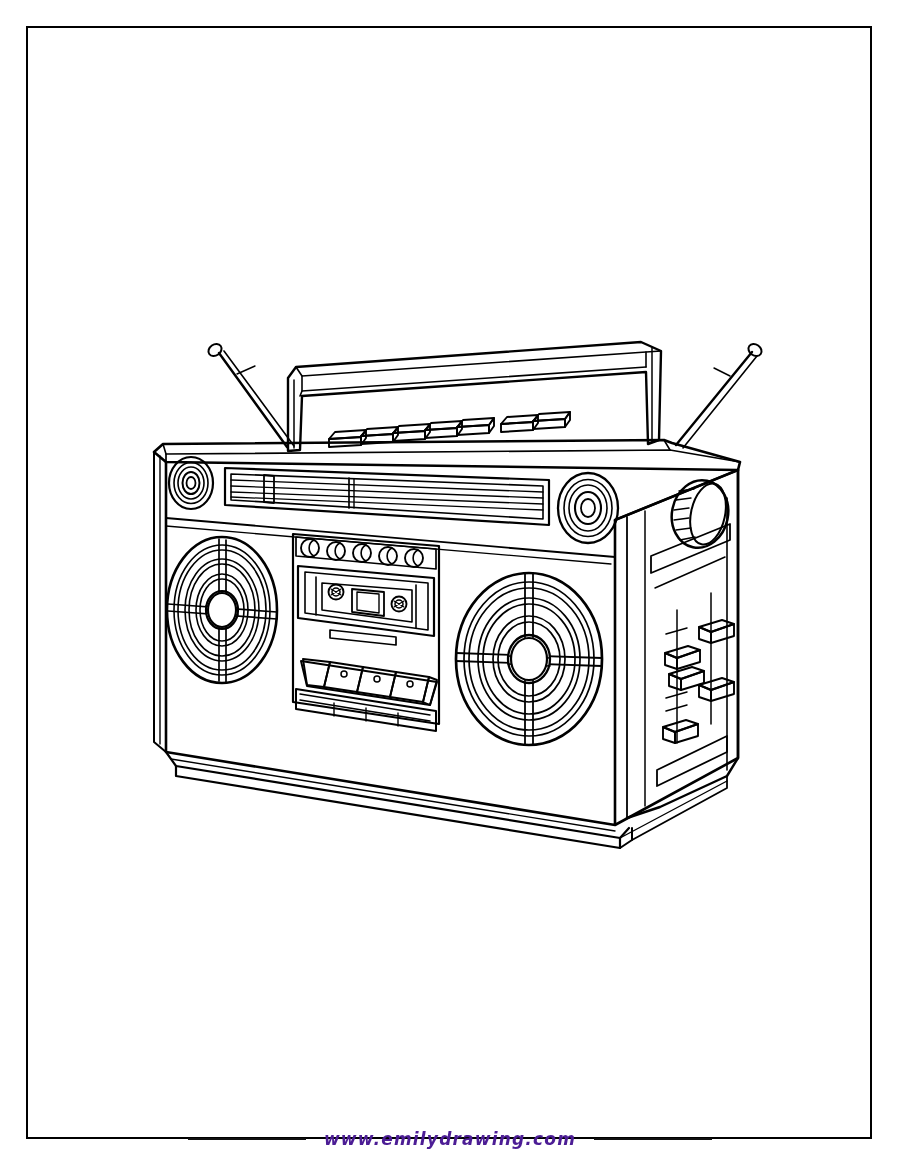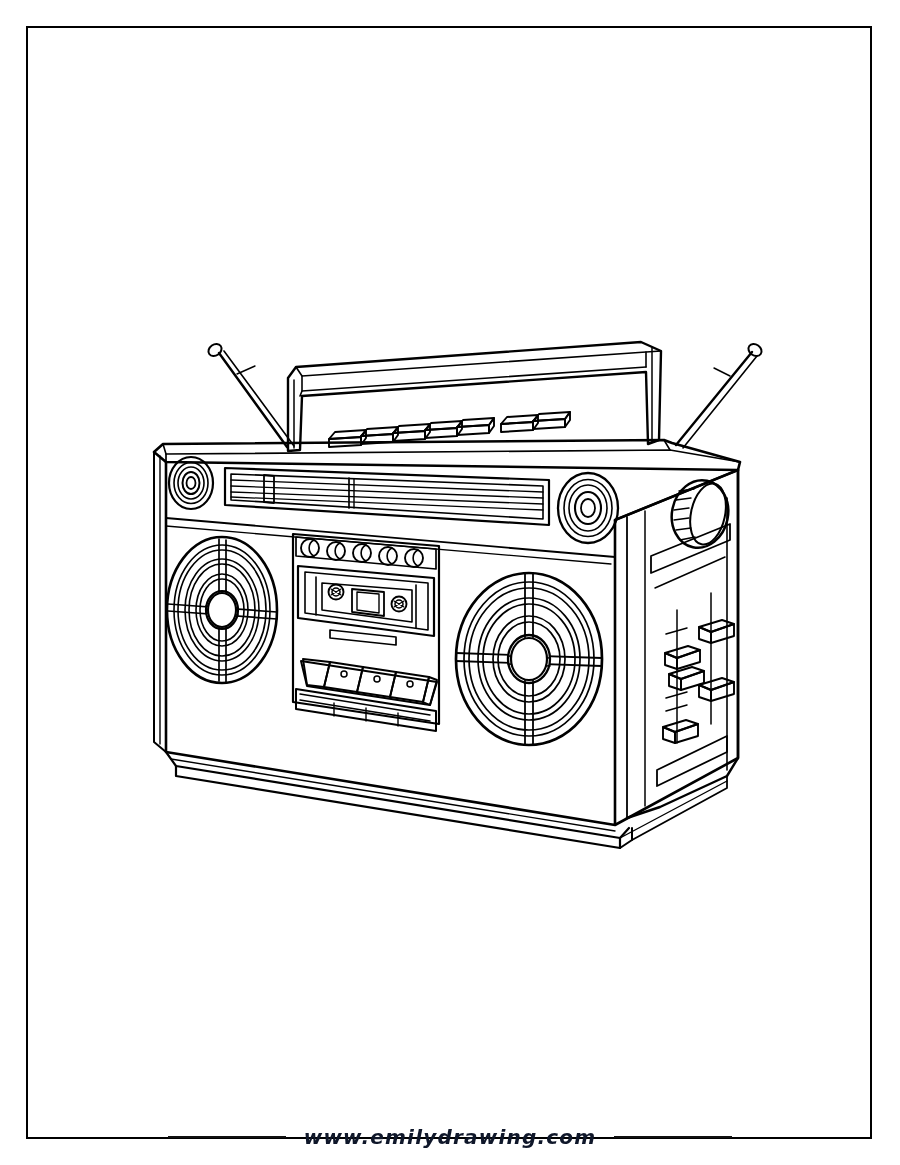--- a/index.html
+++ b/index.html
@@ -52,23 +52,23 @@
   }
   .footer-rule {
     width: 118px;
     height: 0;
     border-top: 2.5px solid #111111;
   }
   .footer-text {
     font-family: "DejaVu Sans", sans-serif;
     font-weight: bold;
     font-style: italic;
-    font-size: 20px;
+    font-size: 17px;
     letter-spacing: 1.2px;
-    color: #0f172a;
+    color: #4c1d95;
     white-space: nowrap;
   }
 </style>
 </head>
 <body>
 
 <div class="page">
 
   <div class="page-border"></div>
 

